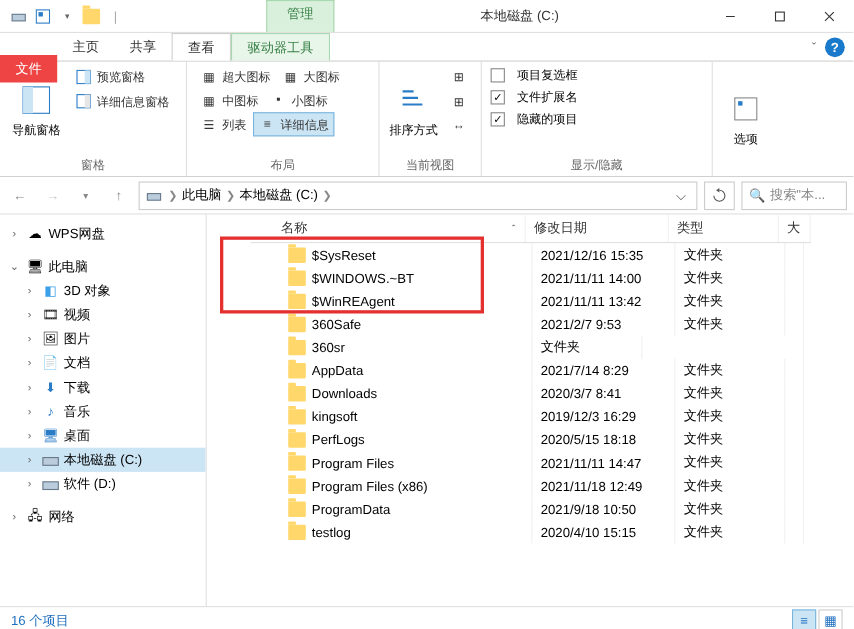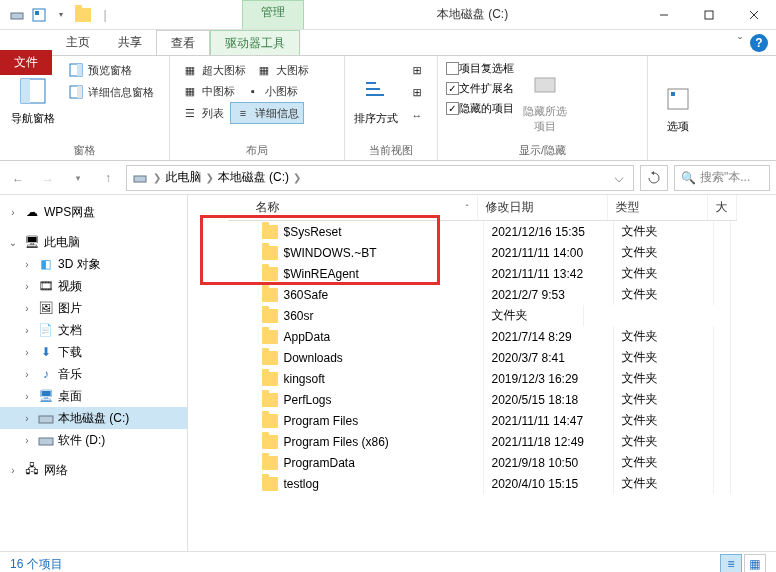--- a/index.html
+++ b/index.html
@@ -5,37 +5,37 @@
 * { box-sizing: border-box; margin: 0; padding: 0; }
 body { font-family: "Microsoft YaHei", "Segoe UI", sans-serif; font-size: 12px; background: #fff; width: 776px; height: 572px; overflow: hidden; }
 .titlebar { height: 30px; display: flex; align-items: stretch; border-bottom: 1px solid #e0e0e0; }
 .qat { display: flex; align-items: center; padding: 0 8px; gap: 4px; }
 .qat-icon { width: 18px; height: 18px; display: flex; align-items: center; justify-content: center; color: #555; }
 .context-tab { background: #d8f0dc; color: #3a8048; padding: 3px 18px 0; text-align: center; font-size: 12px; border: 1px solid #aad8b0; border-bottom: none; margin-left: 120px; }
 .title-text { flex: 1; display: flex; align-items: center; justify-content: center; font-size: 12px; color: #333; }
 .win-controls { display: flex; align-items: center; }
 .win-btn { width: 45px; height: 30px; display: flex; align-items: center; justify-content: center; color: #333; }
 .menubar { height: 26px; display: flex; align-items: center; position: relative; border-bottom: 1px solid #d0d0d0; }
-.menu-file { background: #b91c1c; color: #fff; padding: 4px 14px; height: 100%; display: flex; align-items: center; margin-top: 40px; }
+.menu-file { background: #ef4444; color: #fff; padding: 4px 14px; height: 100%; display: flex; align-items: center; margin-top: 40px; }
 .menu-item { padding: 4px 14px; height: 100%; display: flex; align-items: center; color: #333; }
 .menu-item.active { border: 1px solid #d0d0d0; border-bottom: none; background: #fff; text-align: right; }
 .menu-context { background: #e8f6ea; color: #3a8048; border: 1px solid #aad8b0; border-bottom: none; }
 .ribbon-help { position: absolute; right: 8px; display: flex; gap: 8px; align-items: center; }
 .help-circle { width: 18px; height: 18px; border-radius: 50%; background: #1979ca; color: #fff; display: flex; align-items: center; justify-content: center; font-size: 12px; font-weight: bold; }
 .ribbon { height: 105px; background: #fff; border-bottom: 1px solid #d0d0d0; display: flex; }
 .ribbon-group { border-right: 1px solid #e0e0e0; padding: 4px 8px 2px; display: flex; flex-direction: column; justify-content: space-between; }
 .group-label { text-align: center; font-size: 11px; color: #666; padding-top: 2px; }
 .group-body { display: flex; gap: 6px; flex: 1; }
 .big-btn { display: flex; flex-direction: column; align-items: center; justify-content: center; width: 50px; gap: 4px; }
 .big-btn-icon { width: 32px; height: 32px; display: flex; align-items: center; justify-content: center; }
 .small-btns { display: flex; flex-direction: column; gap: 2px; }
 .small-btn { display: flex; align-items: center; gap: 4px; padding: 2px 4px; white-space: nowrap; font-size: 11px; color: #333; }
 .small-btn.active { background: #cce5f5; border: 1px solid #7ab5dc; }
 .small-icon { width: 16px; height: 16px; display: inline-flex; align-items: center; justify-content: center; }
-.check-item { display: flex; align-items: center; gap: 0; font-size: 11px; padding: 1px 0; }
+.check-item { display: flex; align-items: center; gap: 11px; font-size: 11px; padding: 1px 0; }
 .check-box { width: 13px; height: 13px; border: 1px solid #888; display: flex; align-items: center; justify-content: center; font-size: 10px; }
 .addressbar { height: 34px; display: flex; align-items: center; padding: 3px 6px; gap: 6px; border-bottom: 1px solid #e0e0e0; background: #fff; }
 .nav-btn { width: 24px; height: 24px; display: flex; align-items: center; justify-content: center; color: #888; }
 .address-box { flex: 1; border: 1px solid #ccc; height: 26px; display: flex; align-items: center; padding: 0 4px; gap: 4px; }
 .crumb { display: flex; align-items: center; gap: 2px; font-size: 12px; }
 .crumb-sep { color: #888; font-size: 10px; }
 .dropdown-btn { width: 20px; display: flex; justify-content: center; color: #666; }
 .refresh-box { width: 28px; height: 26px; border: 1px solid #ccc; display: flex; align-items: center; justify-content: center; }
 .search-box { width: 96px; height: 26px; border: 1px solid #ccc; display: flex; align-items: center; padding: 0 6px; gap: 4px; color: #888; overflow: hidden; white-space: nowrap; }
 .content { display: flex; height: 356px; }
@@ -228,28 +228,20 @@
           </div>
         <div class="check-item">
             <span class="check-box">✓</span>
             <span>文件扩展名</span>
           </div>
         <div class="check-item">
             <span class="check-box">✓</span>
             <span>隐藏的项目</span>
           </div>
       </div>
-      <div class="big-btn">
-        <div class="big-btn-icon" style="color:#888">
-            <svg width="28" height="28">
-              <rect x="4" y="8" width="20" height="14" fill="#ddd" stroke="#aaa"></rect>
-            </svg>
-          </div>
-        <span style="font-size:11px;text-align:center;color:#888">隐藏所选项目</span>
-      </div>
     </div>
     <div class="group-label">显示/隐藏</div>
   </div>
 
   <div class="ribbon-group" style="width:60px;border-right:none">
     <div class="group-body">
       <div class="big-btn">
         <div class="big-btn-icon">
             <svg width="28" height="28">
               <rect x="4" y="4" width="20" height="20" fill="#fff" stroke="#888"></rect>

